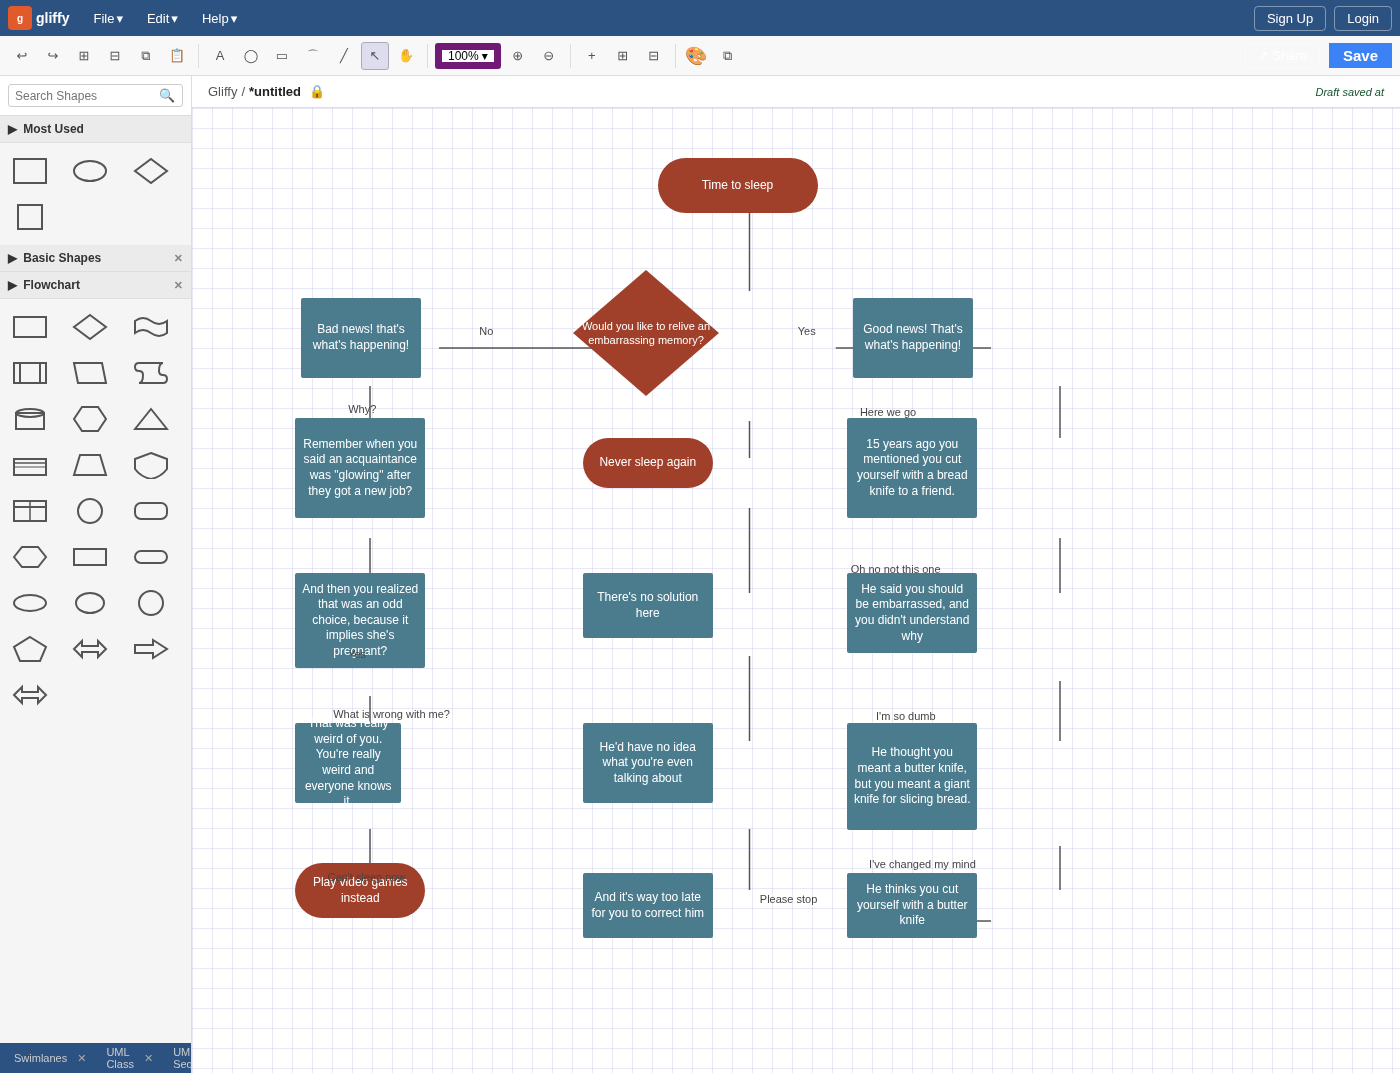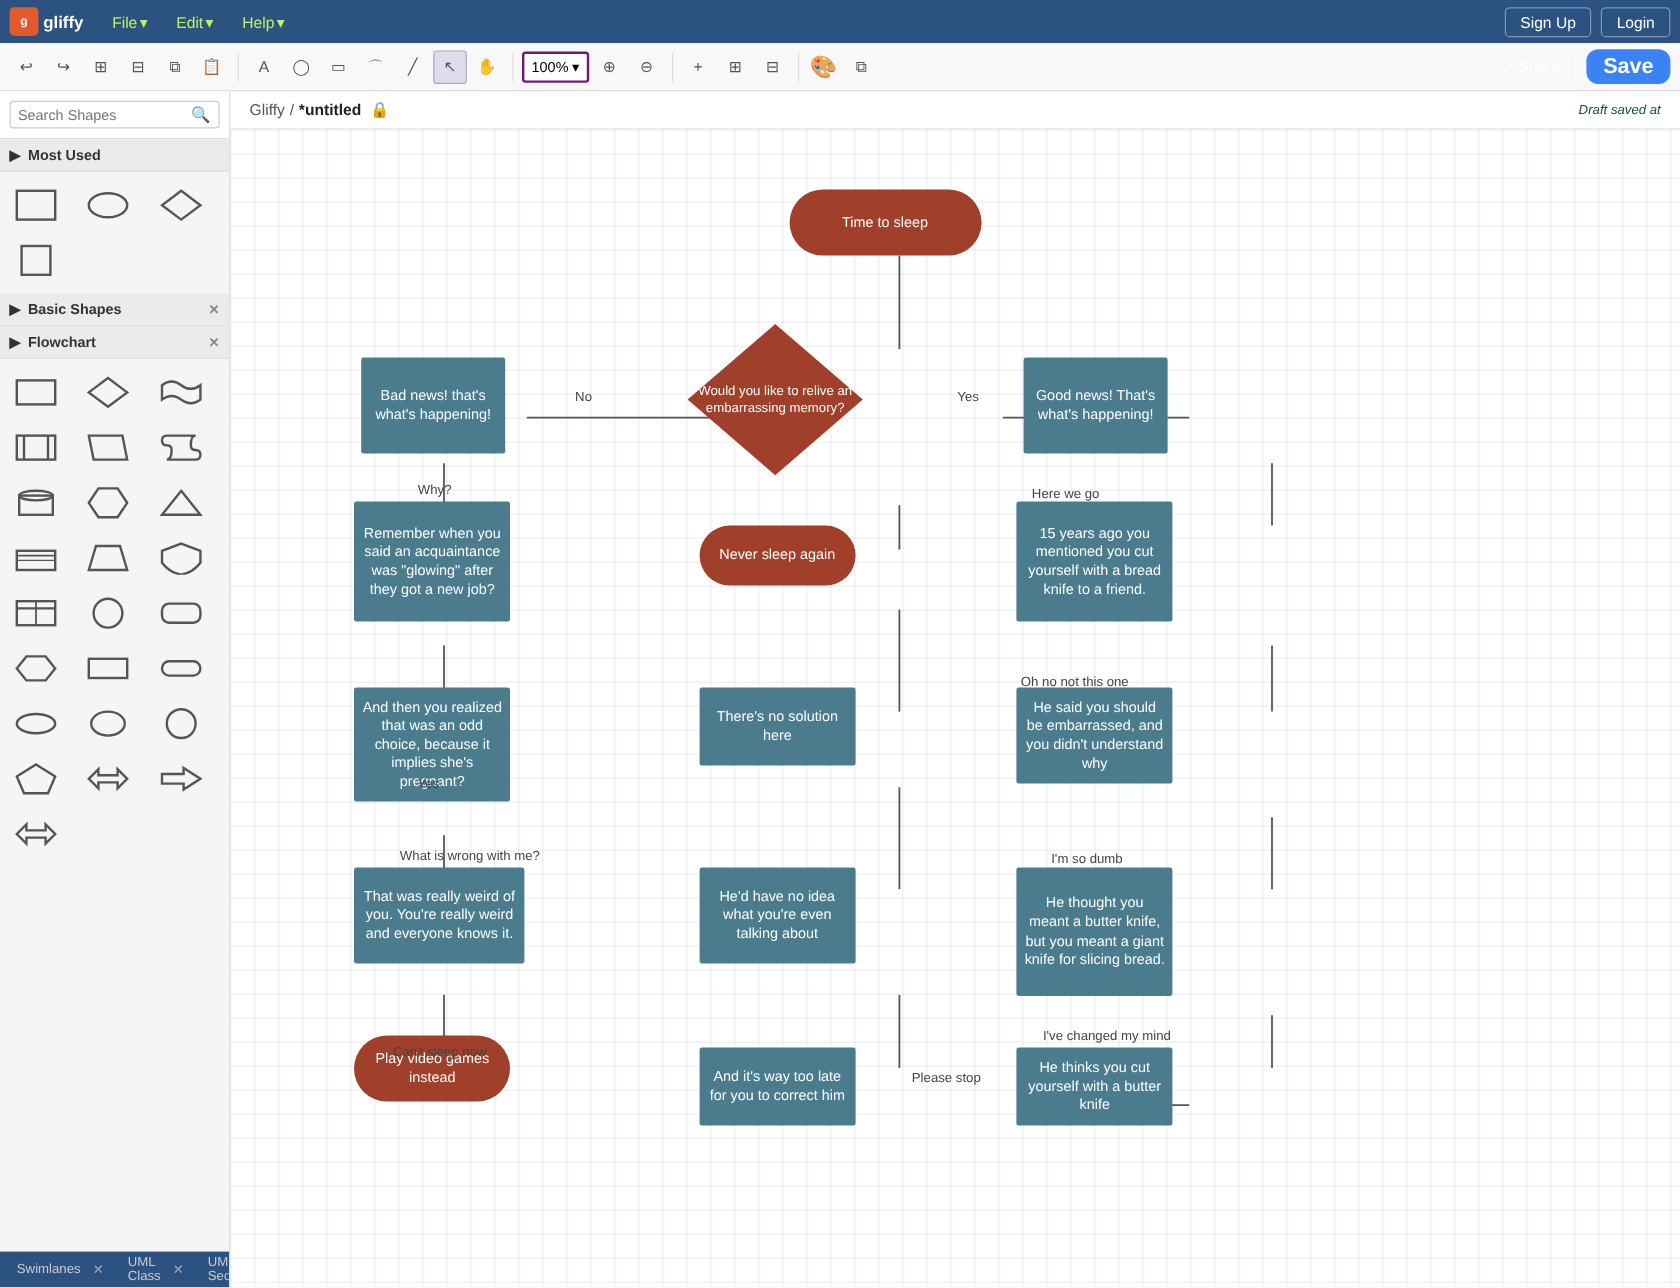--- a/index.html
+++ b/index.html
@@ -9,24 +9,24 @@
     #topbar {
       background: #2c5282;
       height: 36px;
       display: flex;
       align-items: center;
       padding: 0 8px;
       gap: 8px;
     }
     #logo { display: flex; align-items: center; gap: 4px; color: white; font-weight: bold; font-size: 14px; margin-right: 8px; }
     #logo-icon { width: 24px; height: 24px; background: #e05a2b; border-radius: 4px; display: flex; align-items: center; justify-content: center; color: white; font-weight: bold; font-size: 10px; }
-    .nav-menu { color: #bef264; font-size: 13px; cursor: pointer; padding: 4px 8px; display: flex; align-items: center; gap: 2px; }
+    .nav-menu { color: #ffffff; font-size: 13px; cursor: pointer; padding: 4px 8px; display: flex; align-items: center; gap: 2px; }
     .nav-sep { flex: 1; }
     .nav-btn { background: transparent; border: 1px solid rgba(255,255,255,0.4); color: white; padding: 4px 12px; border-radius: 4px; cursor: pointer; font-size: 13px; }
-    .nav-btn-primary { background: #3b82f6; border: none; color: white; padding: 4px 14px; border-radius: 10px; cursor: pointer; font-size: 18px; font-weight: bold; }
+    .nav-btn-primary { background: #3b82f6; border: none; color: white; padding: 4px 14px; border-radius: 0; cursor: pointer; font-size: 15px; font-weight: bold; }
 
     
     #toolbar {
       background: #f8f8f8;
       height: 40px;
       border-bottom: 1px solid #ddd;
       display: flex;
       align-items: center;
       padding: 0 8px;
       gap: 3px;
@@ -36,21 +36,21 @@
       border: 1px solid transparent;
       background: transparent;
       border-radius: 3px;
       cursor: pointer;
       display: flex; align-items: center; justify-content: center;
       color: #555;
       font-size: 13px;
     }
     .tb-btn.active { background: #dde; border-color: #aab; }
     .tb-sep { width: 1px; height: 24px; background: #ddd; margin: 0 4px; }
-    .zoom-control { display: flex; align-items: center; border: 2px solid #701a75; border-radius: 3px; height: 26px; padding: 0 6px; font-size: 12px; cursor: pointer; gap: 3px; background: white; }
+    .zoom-control { display: flex; align-items: center; border: 7px solid #701a75; border-radius: 3px; height: 26px; padding: 0 6px; font-size: 12px; cursor: pointer; gap: 3px; background: white; }
 
     
     #main { display: flex; height: calc(1073px - 76px); }
 
     
     #left-panel {
       width: 192px;
       background: #f5f5f5;
       border-right: 1px solid #ddd;
       display: flex;
@@ -535,21 +535,21 @@
             </svg>
           </div>
           <div class="fc-node fc-rect" style="left: 109px; top: 190px; width: 120px; height: 80px; padding: 6px;">Bad news! that's what's happening!</div>
           <div class="fc-node fc-rect" style="left: 661px; top: 190px; width: 120px; height: 80px; padding: 6px;">Good news! That's what's happening!</div>
           <div class="fc-node fc-rounded" style="left: 390.75px; top: 330px; width: 130px; height: 50px; padding: 6px;">Never sleep again</div>
           <div class="fc-node fc-rect" style="left: 103.25px; top: 310px; width: 130px; height: 100px; padding: 6px;">Remember when you said an acquaintance was "glowing" after they got a new job?</div>
           <div class="fc-node fc-rect" style="left: 655.25px; top: 310px; width: 130px; height: 100px; padding: 6px;">15 years ago you mentioned you cut yourself with a bread knife to a friend.</div>
           <div class="fc-node fc-rect" style="left: 390.75px; top: 465px; width: 130px; height: 65px; padding: 6px;">There's no solution here</div>
           <div class="fc-node fc-rect" style="left: 655.25px; top: 465px; width: 130px; height: 80px; padding: 6px;">He said you should be embarrassed, and you didn't understand why</div>
           <div class="fc-node fc-rect" style="left: 103.25px; top: 465px; width: 130px; height: 95px; padding: 6px;">And then you realized that was an odd choice, because it implies she's pregnant?</div>
-          <div class="fc-node fc-rect" style="left: 103.25px; top: 615px; width: 142px; height: 80px; padding: 6px;">That was really weird of you. You're really weird and everyone knows it.</div>
+          <div class="fc-node fc-rect" style="left: 103.25px; top: 615px; width: 106px; height: 80px; padding: 6px;">That was really weird of you. You're really weird and everyone knows it.</div>
           <div class="fc-node fc-rect" style="left: 390.75px; top: 615px; width: 130px; height: 80px; padding: 6px;">He'd have no idea what you're even talking about</div>
           <div class="fc-node fc-rect" style="left: 655.25px; top: 615px; width: 130px; height: 107px; padding: 6px;">He thought you meant a butter knife, but you meant a giant knife for slicing bread.</div>
           <div class="fc-node fc-rounded" style="left: 103.25px; top: 755px; width: 130px; height: 55px; padding: 6px;">Play video games instead</div>
           <div class="fc-node fc-rect" style="left: 390.75px; top: 765px; width: 130px; height: 65px; padding: 6px;">And it's way too late for you to correct him</div>
           <div class="fc-node fc-rect" style="left: 655.25px; top: 765px; width: 130px; height: 65px; padding: 6px;">He thinks you cut yourself with a butter knife</div>
           <div class="fc-label" style="left: 287.25px; top: 217px;">No</div>
           <div class="fc-label" style="left: 605.8px; top: 217px;">Yes</div>
           <div class="fc-label" style="left: 156.15px; top: 295px;">Why?</div>
           <div class="fc-label" style="left: 667.9px; top: 298px;">Here we go</div>
           <div class="fc-label" style="left: 156.15px; top: 540px;">Yes</div>

